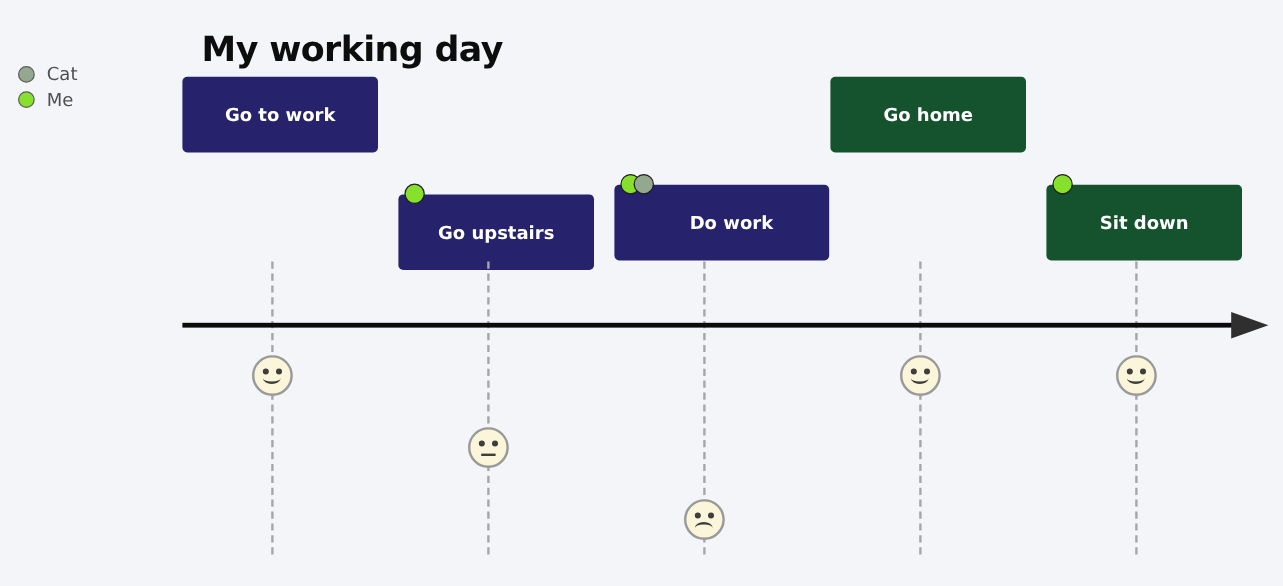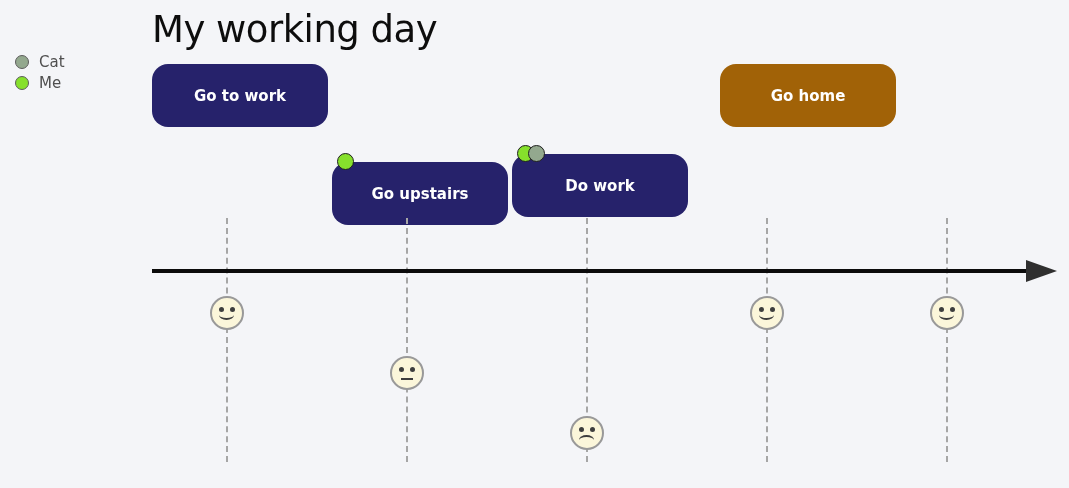--- a/index.html
+++ b/index.html
@@ -1,38 +1,38 @@
 <!DOCTYPE html>
 <html><head>
 <meta charset="utf-8">
 <style>
   html,body{margin:0;padding:0;background:#f4f5f8;}
   .canvas{
     position:relative;width:1069px;height:488px;background:#f4f5f8;
     font-family:"DejaVu Sans","Liberation Sans",sans-serif;overflow:hidden;
   }
   .title{
-    position:absolute;left:152px;top:8px;margin:0;
-    font-size:37px;font-weight:normal;color:#0d0d0d;letter-spacing:-0.5px;
+    position:absolute;left:152px;top:8px;margin:16px;
+    font-size:29px;font-weight:bold;color:#0d0d0d;letter-spacing:-0.5px;
   }
   
   .legend{position:absolute;left:15px;top:51px;text-align:center;}
   .legend-item{display:flex;align-items:center;gap:10px;height:21px;
     font-size:15px;color:#4f4f4f;}
   .dot{width:14px;height:14px;border-radius:50%;border:1.5px solid #5d5d5d;box-sizing:border-box;flex:0 0 auto;}
   .dot.cat{background:#93a88e;}
   .dot.me{background:#86e02c;}
   
   .box{
-    position:absolute;width:176px;height:63px;border-radius:16px;
+    position:absolute;width:163px;height:63px;border-radius:4px;
     display:flex;align-items:center;justify-content:center;
     color:#ffffff;font-weight:bold;font-size:15px;
   }
   .box.navy{background:#26226b;}
-  .box.purple{background:#a16207;margin-left:28px;}
+  .box.purple{background:#14532d;}
   .marker{
     position:absolute;top:-9px;width:17px;height:17px;border-radius:50%;
     border:1.7px solid #1f1f1f;box-sizing:border-box;
   }
   .marker.me{background:#86e02c;left:5px;z-index:1;}
   .marker.cat{background:#93a88e;left:16px;z-index:2;}
   
   .vline{position:absolute;top:218px;height:244px;width:0;border-left:2px dashed #a6a6a6;}
   
   .axis-line{position:absolute;left:152px;top:269px;width:878px;height:4px;background:#0b0b0b;}
@@ -83,24 +83,28 @@
     <span>Go to work</span>
   </div>
   <div class="box purple" style="left:692px;top:64px;">
     <span>Go home</span>
   </div>
 
   <div class="box navy" style="left:332px;top:162px;">
     <span class="marker me"></span>
     <span>Go upstairs</span>
   </div>
-  <div class="box navy" style="left:512px;top:154px;">
+  <div class="box navy" style="left:512px;top:154px;padding-left:16px;">
     <span class="marker me"></span>
     <span class="marker cat"></span>
     <span>Do work</span>
+  </div>
+  <div class="box purple" style="left:872px;top:154px;">
+    <span class="marker me"></span>
+    <span>Sit down</span>
   </div>
 
   <div class="vline" style="left:226px;"></div>
   <div class="vline" style="left:406px;"></div>
   <div class="vline" style="left:586px;"></div>
   <div class="vline" style="left:766px;"></div>
   <div class="vline" style="left:946px;"></div>
 
   <div class="axis-line"></div>
   <div class="axis-head"></div>

